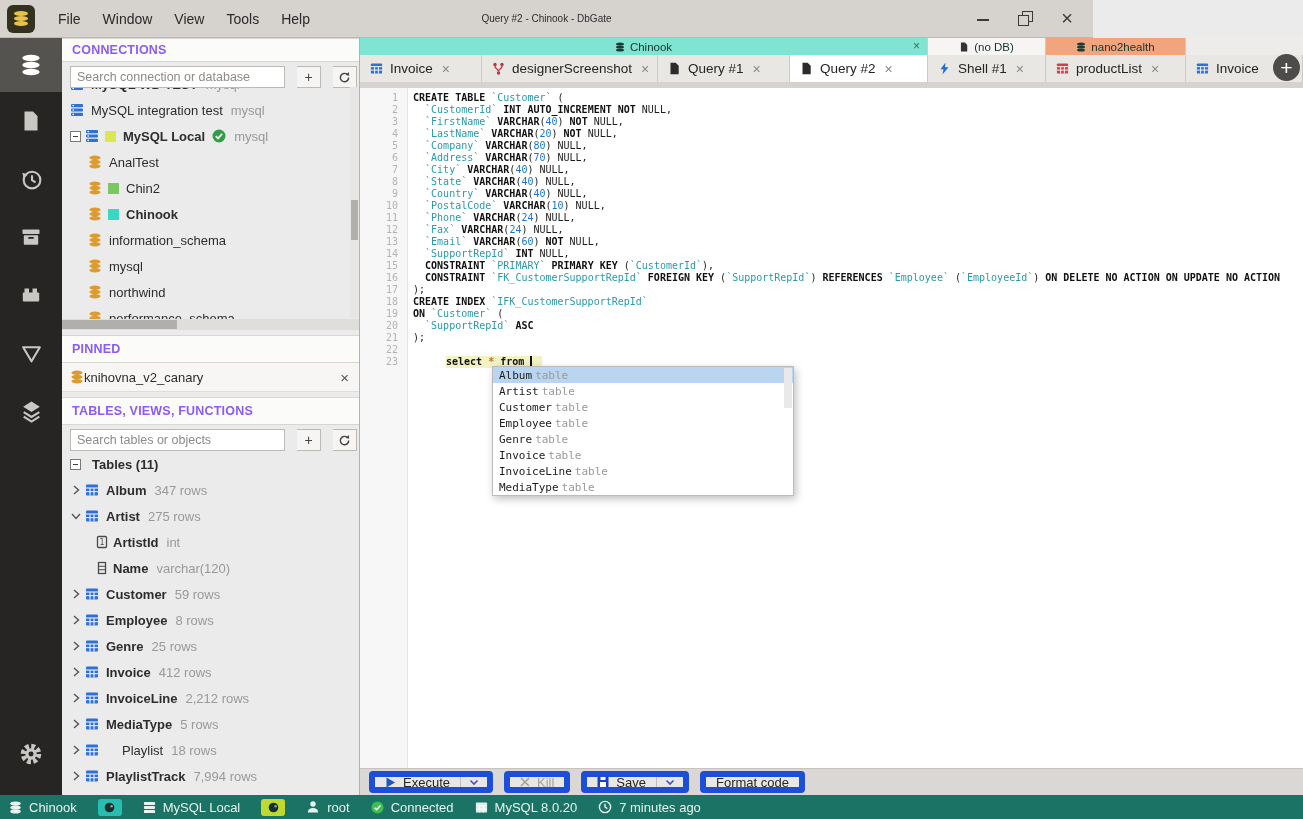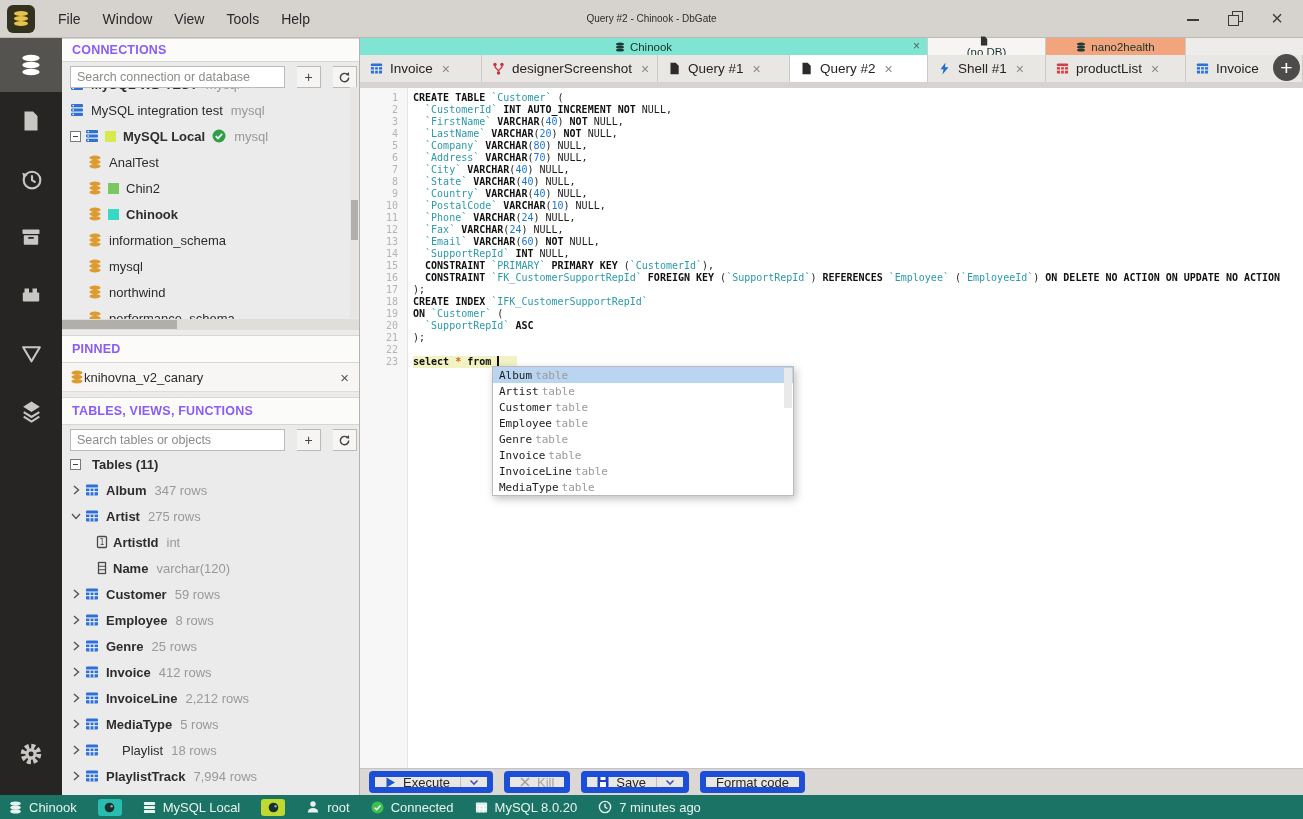--- a/index.html
+++ b/index.html
@@ -1,20 +1,20 @@
 <!DOCTYPE html>
 <html><head>
 <meta charset="utf-8">
 <style>
   html,body{margin:0;padding:0;background:#888;}
   *{box-sizing:border-box;}
   .app{position:relative;width:1303px;height:819px;background:#ebebeb;overflow:hidden;
        font-family:"Liberation Sans",sans-serif;-webkit-font-smoothing:antialiased;}
   
-  .titlebar{position:absolute;left:0;top:0;width:1303px;height:38px;background:#d6d2ce;
+  .titlebar{position:absolute;left:0;top:0;width:1093px;height:38px;background:#d6d2ce;
             display:flex;align-items:center;border-bottom:1px solid #bdb9b5;}
   .app-logo{width:28px;height:28px;margin-left:7px;border-radius:6px;background:#33321f;
             display:flex;align-items:center;justify-content:center;flex:0 0 auto;}
   .menus{display:flex;margin-left:12px;}
   .menu-item{padding:0 11px;font-size:14px;color:#2a2a2a;line-height:38px;cursor:default;}
   .tb-title{position:absolute;left:0;right:0;text-align:center;font-size:10px;color:#2e2e2e;pointer-events:none;}
   .winctl{margin-left:auto;display:flex;align-items:center;gap:26px;margin-right:18px;z-index:2;}
   .wc{width:16px;height:16px;position:relative;cursor:default;}
   .wc-min::after{content:"";position:absolute;left:2px;top:8px;width:12px;height:2px;background:#3a3a3a;}
   .wc-restore::before{content:"";position:absolute;left:1px;top:4px;width:9px;height:9px;border:1.6px solid #3a3a3a;background:#d6d2ce;}
@@ -74,21 +74,21 @@
   
   .editor{position:absolute;left:0;top:50px;width:943px;height:680px;background:#fff;display:flex;}
   .gutter{width:48px;background:#f7f7f7;border-right:1px solid #e4e4e4;padding-top:4px;text-align:right;}
   .gutter div{font-family:"DejaVu Sans Mono",monospace;font-size:10px;line-height:12px;color:#b4b4b4;padding-right:9px;}
   .code{flex:1;padding:4px 0 0 5px;}
   .cline{font-family:"DejaVu Sans Mono",monospace;font-size:10px;line-height:12px;white-space:pre;color:#1d1d1d;}
   .seg-k{font-weight:bold;color:#111;}
   .seg-id{color:#2a9aab;}
   .seg-num{color:#1a74d4;}
   .seg-star{color:#d2691e;font-weight:bold;}
-  .hlwrap{background:#f3f2c3;display:inline-block;padding-right:18px;}
+  .hlwrap{background:#f3f2c3;display:inline-block;padding-right:10px;margin-left:33px;}
   .cursor{display:inline-block;width:1.5px;height:11px;background:#111;vertical-align:-2px;}
   
   .autocomplete{position:absolute;left:132px;top:328px;width:302px;background:#fff;border:1px solid #bcbcbc;
                 box-shadow:2px 3px 8px rgba(0,0,0,.25);z-index:6;}
   .ac-item{height:16px;display:flex;align-items:center;padding-left:6px;font-family:"DejaVu Sans Mono",monospace;font-size:11px;color:#1c1c1c;cursor:pointer;}
   .ac-item .kind{color:#9a9a9a;margin-left:3px;}
   .ac-item.sel{background:#b9d5f2;}
   .ac-scroll{position:absolute;right:1px;top:1px;width:8px;height:40px;background:#e9e9e9;}
   
   .toolbar{position:absolute;left:0;top:730px;width:943px;height:27px;background:#dad7d4;border-top:1px solid #c6c3c0;
@@ -486,21 +486,21 @@
           <span style="display:flex;margin-right:5px;">
             <svg width="10" height="10" viewBox="0 0 14 14">
               <ellipse cx="7" cy="2.8" rx="5.6" ry="2.2" fill="#1c3c36"></ellipse>
               <ellipse cx="7" cy="7" rx="5.6" ry="2.2" fill="#1c3c36"></ellipse>
               <ellipse cx="7" cy="11.2" rx="5.6" ry="2.2" fill="#1c3c36"></ellipse>
             </svg>
           </span>
     <span>Chinook</span>
     <span class="gx">×</span>
         </div>
-        <div class="tgroup" style="width: 118px; background: rgb(246, 245, 243); flex-direction: column;">
+        <div class="tgroup" style="width: 118px; background: rgb(246, 245, 243);">
           <span style="display:flex;margin-right:5px;">
             <svg width="10" height="10" viewBox="0 0 13 13">
               <path d="M2.5 0.8 h5.2 l3 3 v8.4 h-8.2 z" fill="#333"></path>
             </svg>
           </span>
     <span>(no DB)</span>
     </div>
         <div class="tgroup" style="width: 140px; background: rgb(242, 164, 124);">
           <span style="display:flex;margin-right:5px;">
             <svg width="10" height="10" viewBox="0 0 14 14">

